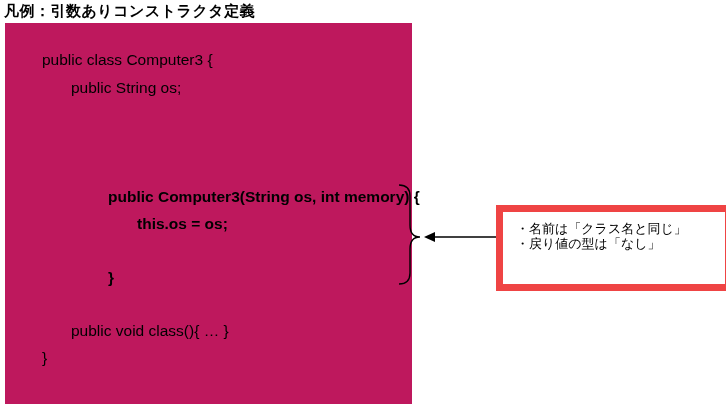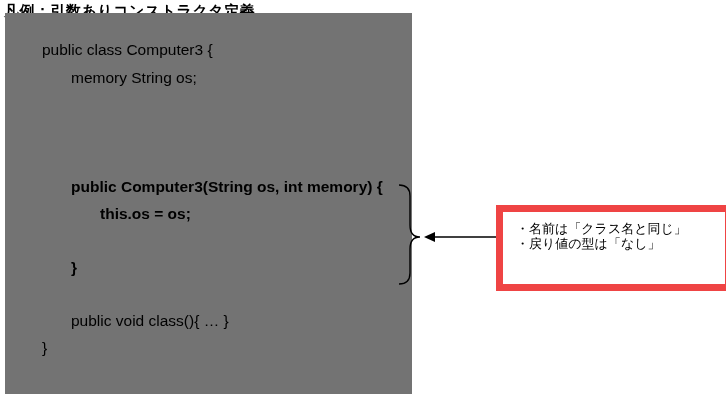--- a/index.html
+++ b/index.html
@@ -9,45 +9,45 @@
     font-family: "Liberation Sans", sans-serif;
     color: #000;
   }
   .title {
     position: absolute; left: 4px; top: 2px;
     font-family: "DejaVu Sans", sans-serif;
     font-weight: bold; font-size: 15px; line-height: 18px;
     letter-spacing: 0.5px;
   }
   .code-panel {
-    position: absolute; left: 5px; top: 13px; width: 407px; height: 381px;
-    background: #737373;
+    position: absolute; left: 5px; top: 23px; width: 407px; height: 381px;
+    background: #be185d;
   }
   .code-line {
     position: absolute; font-size: 15.5px; line-height: 18px; white-space: pre;
   }
-  .b { font-weight: bold; }
+  .b { font-weight: bold; margin-left: 37px; }
   .callout {
     position: absolute; left: 496px; top: 205px; width: 222px; height: 72px;
     border: 7px solid #ef4444; background: #fff;
     font-family: "DejaVu Sans", sans-serif; font-size: 13px;
   }
   .callout-item {
     position: absolute; left: 13px; line-height: 16px; white-space: nowrap;
   }
   svg.overlay { position: absolute; left: 0; top: 0; }
 </style>
 </head>
 <body>
 
 <div class="title">凡例：引数ありコンストラクタ定義</div>
 
 <div class="code-panel">
   <div class="code-line" style="left:37px; top:28px;">public class Computer3 {</div>
-  <div class="code-line" style="left:66px; top:56px;">memory String os;</div>
+  <div class="code-line" style="left:66px; top:56px;">public String os;</div>
   <div class="code-line b" style="left:66px; top:165px;">public Computer3(String os, int memory) {</div>
   <div class="code-line b" style="left:95px; top:192px;">this.os = os;</div>
   <div class="code-line b" style="left:66px; top:246px;">}</div>
   <div class="code-line" style="left:66px; top:299px;">public void class(){ … }</div>
   <div class="code-line" style="left:37px; top:326px;">}</div>
 </div>
 
 <svg class="overlay" width="726" height="408">
   <path d="M399,185 Q410,185 410,196 L410,225 Q410,237 420,237 Q410,237 410,249 L410,273 Q410,284 399,284" fill="none" stroke="#000" stroke-width="1.4"></path>
   <line x1="434" y1="237" x2="496" y2="237" stroke="#000" stroke-width="1.4"></line>

